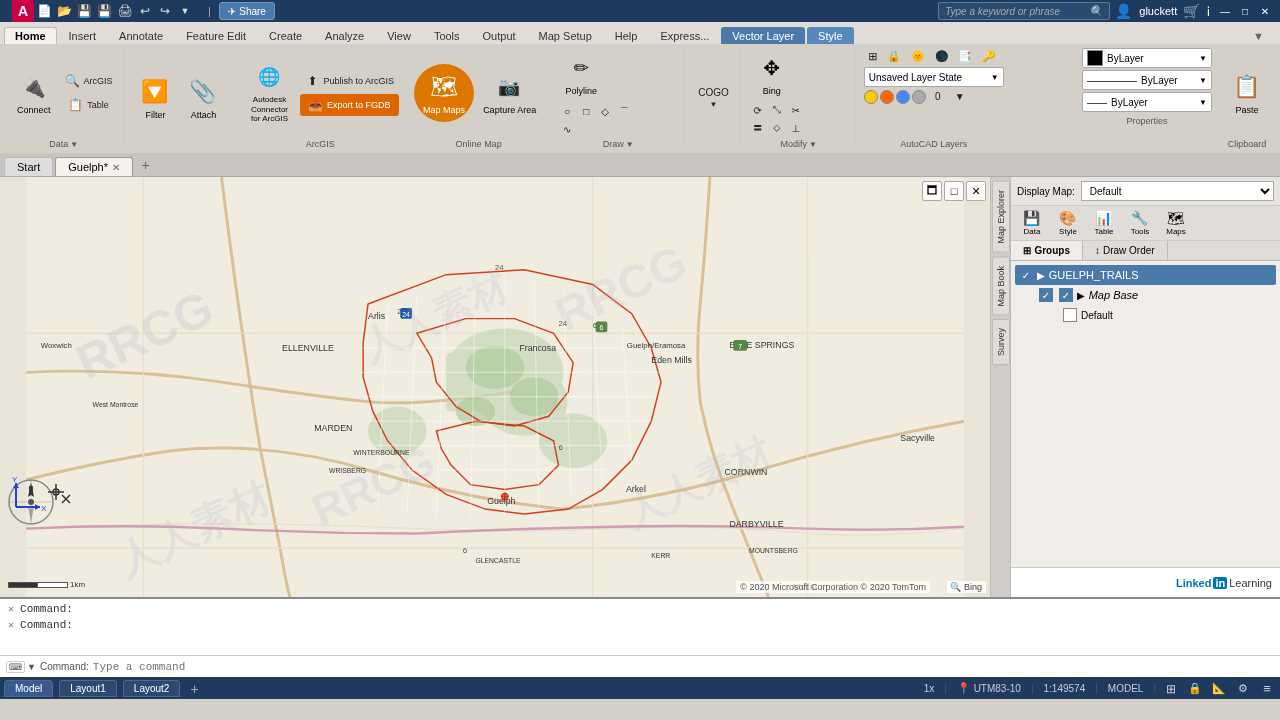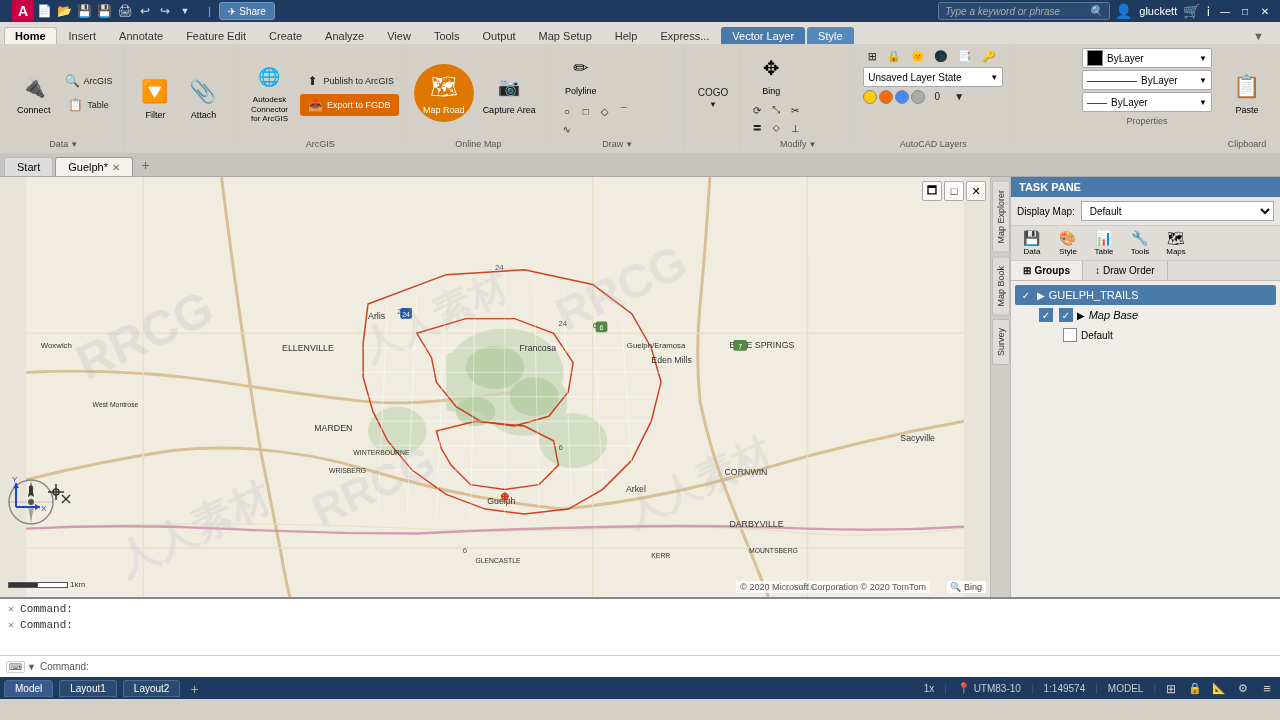--- a/index.html
+++ b/index.html
@@ -624,21 +624,21 @@
         </div>
       </div>
     </div>
     <div class="ribbon-group-label">ArcGIS</div>
   </div>
 
   <div class="ribbon-group">
     <div class="ribbon-buttons">
       <div class="ribbon-large-btn" style="background:#dd7700; border-radius:50%; padding:6px 8px;">
         <div class="ribbon-large-icon" style="font-size:22px; color:#fff;">🗺</div>
-        <span style="color:#fff;">Map Road</span>
+        <span style="color:#fff;">Map Maps</span>
       </div>
       <div class="ribbon-large-btn">
         <div class="ribbon-large-icon" style="font-size:18px;">📷</div>
         <span>Capture Area</span>
       </div>
     </div>
     <div class="ribbon-group-label">Online Map</div>
   </div>
 
   <div class="ribbon-group">
@@ -975,23 +975,20 @@
     </div>
   </div>
 
   <div class="side-tabs">
     <div class="side-tab">Map Explorer</div>
     <div class="side-tab">Map Book</div>
     <div class="side-tab">Survey</div>
   </div>
 
   <div class="task-pane">
-    <div class="task-pane-header">
-      <span>TASK PANE</span>
-    </div>
 
     <div class="task-pane-toolbar">
       <label>Display Map:</label>
       <select class="task-pane-dropdown">
         <option>Default</option>
       </select>
     </div>
 
     <div class="task-pane-icons">
       <div class="tp-icon-btn">
@@ -1041,40 +1038,48 @@
         <span style="font-size:10px;">▶</span>
         <span style="font-style:italic;">Map Base</span>
       </div>
 
       <div class="tree-subsubitem">
         <div class="tree-item-checkbox"></div>
         <span>Default</span>
       </div>
     </div>
 
+    <div style="height:30px; display:flex; align-items:center; justify-content:flex-end; padding-right:8px; border-top:1px solid #ccc; background:#fff; margin-top:auto;">
+      <div class="linkedin-logo">
+        <span style="font-weight:900;">Linked</span>
+        <span style="background:#0077b5; color:#fff; padding:0 2px; border-radius:2px; font-weight:bold;">in</span>
+        <span style="color:#333; font-weight:normal;"> Learning</span>
+      </div>
+    </div>
   </div>
 </div>
 
 <div class="command-area">
   <div class="command-lines">
     <div class="command-line">
       <span style="color:#888; font-size:10px;">✕</span>
       <span style="margin-left:6px;">Command:</span>
     </div>
     <div class="command-line">
       <span style="color:#888; font-size:10px;">✕</span>
       <span style="margin-left:6px;">Command:</span>
     </div>
   </div>
   <div class="command-input-area">
     <span style="display:flex; align-items:center; gap:2px;">
       <span style="font-size:9px; cursor:pointer; color:#555; border:1px solid #ccc; padding:0 2px; border-radius:2px;">⌨</span>
       <span style="font-size:9px; cursor:pointer; color:#555;">▼</span>
     </span>
     <span class="command-prefix">Command:</span>
+    <input class="command-input" type="text" style="color: rgb(136, 136, 136);" placeholder="Type a command">
   </div>
 </div>
 
 <div class="status-bar">
   <div class="status-tab active">Model</div>
   <div class="status-tab">Layout1</div>
   <div class="status-tab">Layout2</div>
   <div class="status-tab-add">+</div>
   <div class="status-spacer"></div>
   <div class="status-item">1x</div>

